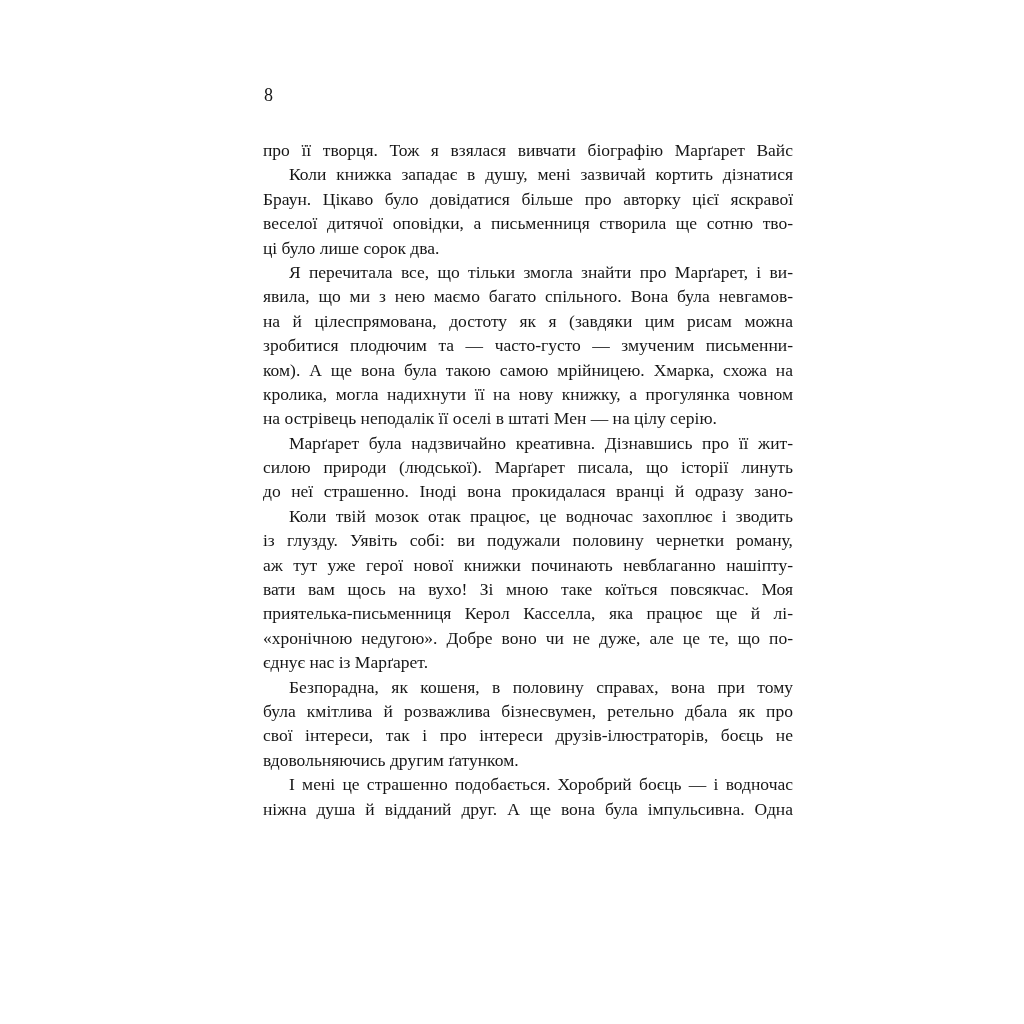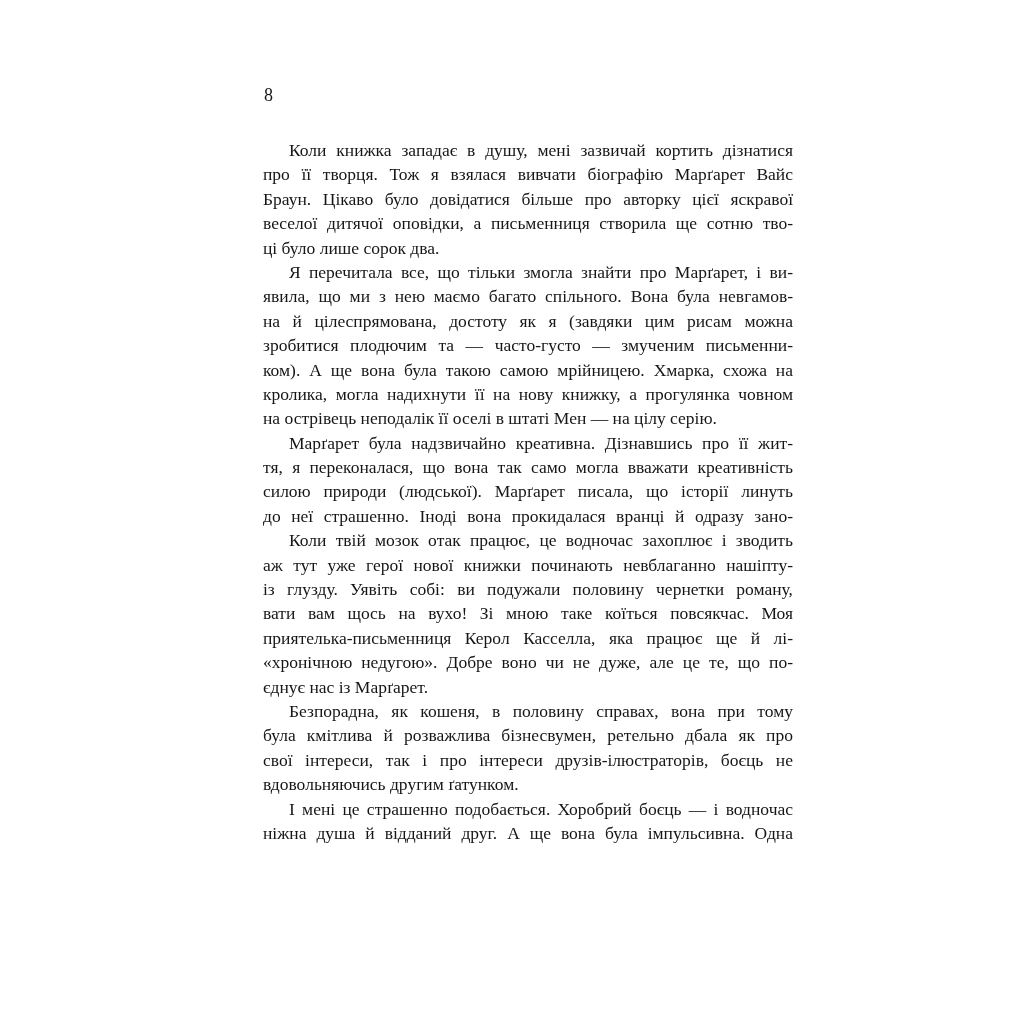--- a/index.html
+++ b/index.html
@@ -49,45 +49,44 @@
     text-align-last: left;
   }
 </style>
 </head>
 <body>
 
 <div class="book-page">
   <div class="page-number">8</div>
   <div class="page-text">
       <div class="paragraph">
+        <div class="line">про її творця. Тож я взялася вивчати біографію Марґарет Вайс</div>
         <div class="line indent">Коли книжка западає в душу, мені зазвичай кортить дізнатися</div>
-        <div class="line">про її творця. Тож я взялася вивчати біографію Марґарет Вайс</div>
         <div class="line">Браун. Цікаво було довідатися більше про авторку цієї яскравої</div>
         <div class="line">веселої дитячої оповідки, а письменниця створила ще сотню тво-</div>
         <div class="line last">ці було лише сорок два.</div>
       </div>
       <div class="paragraph">
         <div class="line indent">Я перечитала все, що тільки змогла знайти про Марґарет, і ви-</div>
         <div class="line">явила, що ми з нею маємо багато спільного. Вона була невгамов-</div>
         <div class="line">на й цілеспрямована, достоту як я (завдяки цим рисам можна</div>
         <div class="line">зробитися плодючим та — часто-густо — змученим письменни-</div>
         <div class="line">ком). А ще вона була такою самою мрійницею. Хмарка, схожа на</div>
         <div class="line">кролика, могла надихнути її на нову книжку, а прогулянка човном</div>
         <div class="line last">на острівець неподалік її оселі в штаті Мен — на цілу серію.</div>
       </div>
       <div class="paragraph">
         <div class="line indent">Марґарет була надзвичайно креативна. Дізнавшись про її жит-</div>
-        <div class="line">тя, я переконалася, що вона так само могла вважати креативність</div>
         <div class="line">силою природи (людської). Марґарет писала, що історії линуть</div>
         <div class="line">до неї страшенно. Іноді вона прокидалася вранці й одразу зано-</div>
       </div>
       <div class="paragraph">
         <div class="line indent">Коли твій мозок отак працює, це водночас захоплює і зводить</div>
+        <div class="line">із глузду. Уявіть собі: ви подужали половину чернетки роману,</div>
         <div class="line">аж тут уже герої нової книжки починають невблаганно нашіпту-</div>
-        <div class="line">із глузду. Уявіть собі: ви подужали половину чернетки роману,</div>
         <div class="line">вати вам щось на вухо! Зі мною таке коїться повсякчас. Моя</div>
         <div class="line">приятелька-письменниця Керол Касселла, яка працює ще й лі-</div>
         <div class="line">«хронічною недугою». Добре воно чи не дуже, але це те, що по-</div>
         <div class="line last">єднує нас із Марґарет.</div>
       </div>
       <div class="paragraph">
         <div class="line indent">Безпорадна, як кошеня, в половину справах, вона при тому</div>
         <div class="line">була кмітлива й розважлива бізнесвумен, ретельно дбала як про</div>
         <div class="line">свої інтереси, так і про інтереси друзів-ілюстраторів, боєць не</div>
         <div class="line last">вдовольняючись другим ґатунком.</div>

